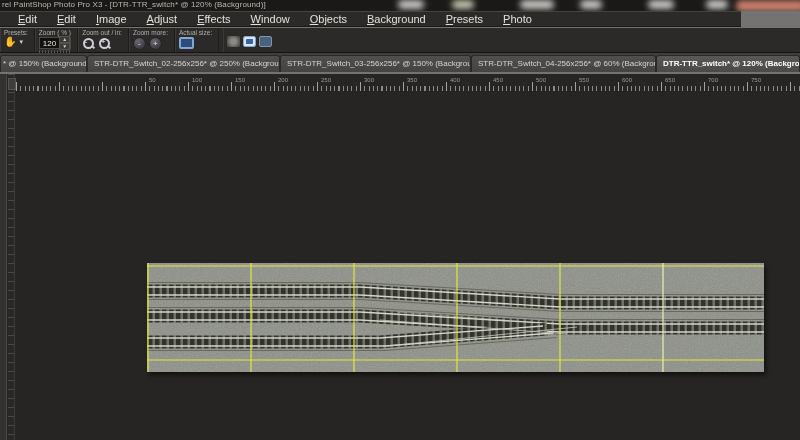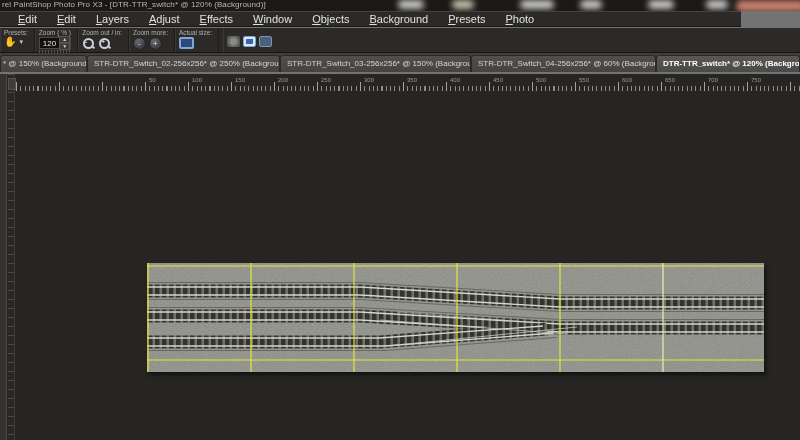--- a/index.html
+++ b/index.html
@@ -109,21 +109,21 @@
     <span class="blob b3"></span>
     <span class="blob b4"></span>
     <span class="blob b5"></span>
     <span class="blob b6"></span>
     <span class="blob warm"></span>
   </div>
 
   <div class="menubar">
     <span class="menu-item">Edit</span>
     <span class="menu-item">Edit</span>
-    <span class="menu-item">Layers</span>
+    <span class="menu-item">Image</span>
     <span class="menu-item">Adjust</span>
     <span class="menu-item">Effects</span>
     <span class="menu-item">Window</span>
     <span class="menu-item">Objects</span>
     <span class="menu-item">Background</span>
     <span class="menu-item">Presets</span>
     <span class="menu-item">Photo</span>
   </div>
 
   <div class="toolbar">

